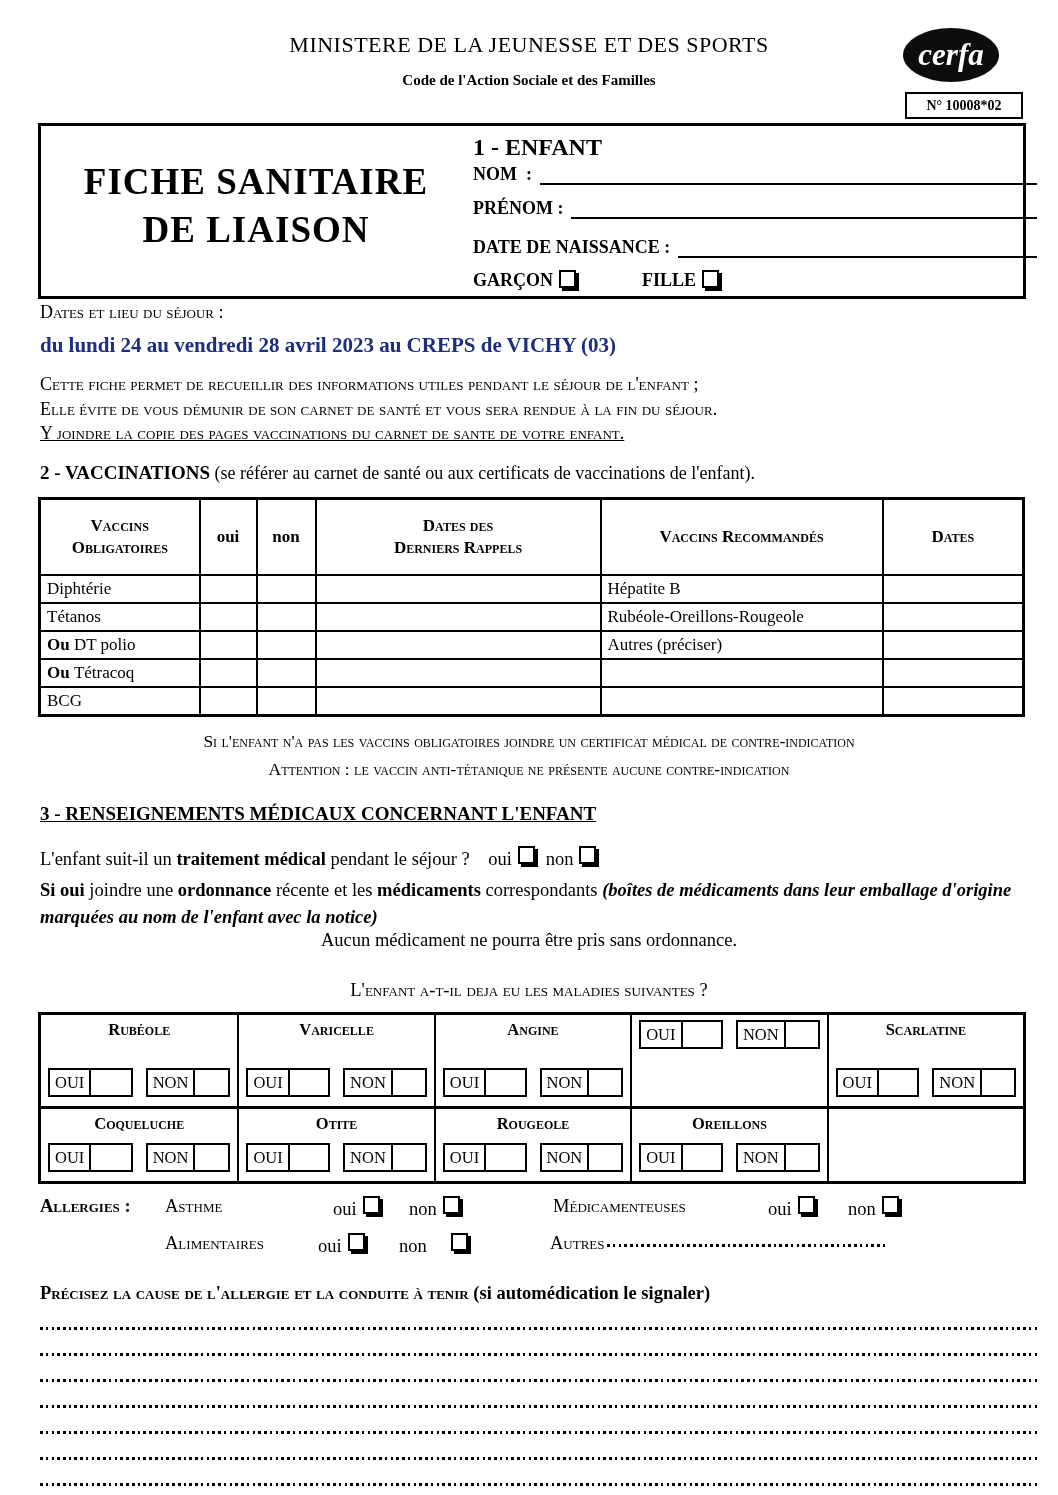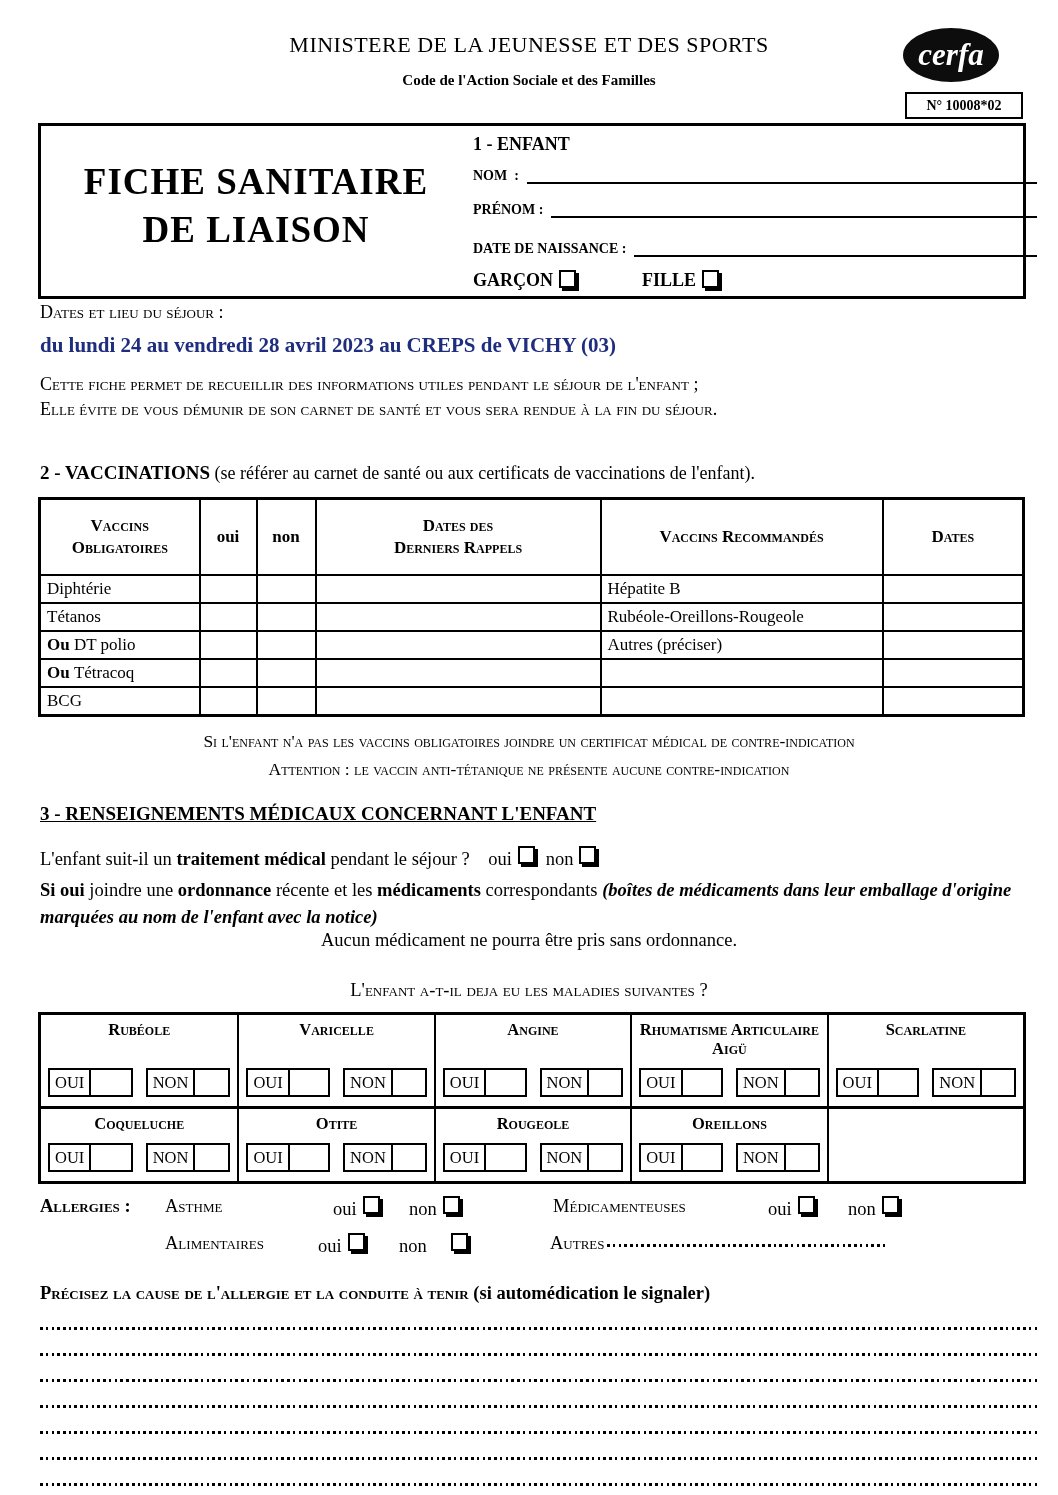--- a/index.html
+++ b/index.html
@@ -18,23 +18,23 @@
          display:flex;align-items:center;justify-content:center;color:#fff;
          font-style:italic;font-weight:bold;font-size:31px;}
   .formnum{left:905px;top:92px;width:114px;height:23px;border:2px solid #000;
            display:flex;align-items:center;justify-content:center;font-size:14px;font-weight:bold;}
 
   
   .ebox{left:38px;top:123px;width:982px;height:170px;border:3px solid #000;}
   .fiche-title{position:absolute;left:0;top:32px;width:430px;text-align:center;
                font-size:37px;font-weight:bold;line-height:48px;letter-spacing:1px;}
   .efields{position:absolute;left:432px;top:6px;right:-14px;}
-  .eheading{position:absolute;top:2px;left:0;font-size:18px;font-weight:bold;}
+  .eheading{position:absolute;top:2px;left:0;font-size:24px;font-weight:bold;}
   .frow{position:absolute;left:0;right:0;display:flex;align-items:flex-end;}
-  .flabel{font-size:14px;font-weight:bold;white-space:pre;}
+  .flabel{font-size:18px;font-weight:bold;white-space:pre;}
   .fline{flex:1;border-bottom:2px solid #000;height:18px;margin-left:8px;}
   .sexrow{position:absolute;left:0;display:flex;align-items:center;font-size:18px;font-weight:bold;}
 
   .chk{display:inline-block;width:13px;height:14px;border:2px solid #000;background:#fff;
        box-shadow:3px 3px 0 #000;margin:0 6px 3px 6px;vertical-align:-2px;}
 
   
   .sejour-label{left:40px;top:302px;font-size:18px;}
   .sejour-blue{left:40px;top:333px;font-size:21px;font-weight:bold;}
   .sejour-par{left:40px;top:372px;width:988px;font-size:18px;line-height:24.5px;}
@@ -122,20 +122,21 @@
         <span class="chk"></span>
       </div>
     </div>
   </div>
 
   <div class="abs sejour-label sc">Dates et lieu du  séjour :</div>
   <div class="abs sejour-blue" style="color:#1f2d7f;">du lundi 24 au vendredi 28 avril 2023 au  CREPS  de VICHY  (03)</div>
   <div class="abs sejour-par sc">
     <div>Cette fiche permet de recueillir des informations  utiles  pendant  le séjour de l'enfant ;</div>
     <div>Elle évite de vous  démunir  de  son  carnet de santé et vous  sera  rendue  à  la fin  du  séjour.</div>
+    <div style="text-decoration:underline;">Y joindre la copie des pages vaccinations du carnet de sante de votre enfant.</div>
   </div>
 
   <div class="abs s2head">
     <span class="h">2  - VACCINATIONS</span><span> (se référer  au  carnet  de  santé  ou  aux  certificats  de  vaccinations  de  l'enfant).</span>
   </div>
 
   <table class="vtab">
     <colgroup>
       <col style="width:160px;">
         <col style="width:57px;">
@@ -255,21 +256,20 @@
             <span class="ynl">OUI</span>
             <span class="ynb"></span>
           </div>
         <div class="yn">
             <span class="ynl">NON</span>
             <span class="ynb"></span>
           </div>
       </div>
     </div>
     <div class="mcell r1">
-      <div class="mlabel sc">Rhumatisme Articulaire Aigü</div>
       <div class="ynrow">
         <div class="yn">
             <span class="ynl">OUI</span>
             <span class="ynb"></span>
           </div>
         <div class="yn">
             <span class="ynl">NON</span>
             <span class="ynb"></span>
           </div>
       </div>

